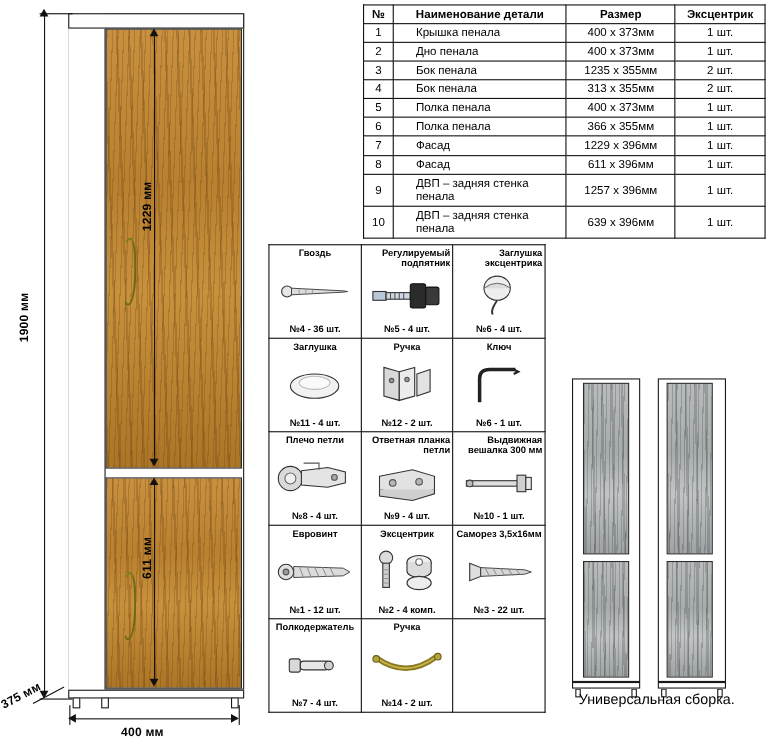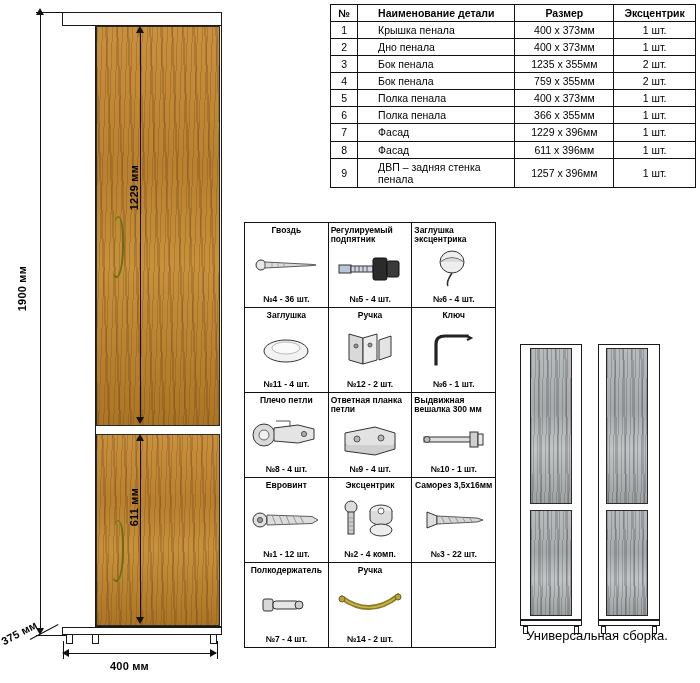--- a/index.html
+++ b/index.html
@@ -92,21 +92,21 @@
   table.parts td.qty{text-align:center;width:78px;}
 
   
   #hardware{left:244px;top:222px;width:252px;}
   table.hw{border-collapse:collapse;width:252px;}
   table.hw td{
     border:1px solid #111;width:84px;height:84px;vertical-align:top;
     padding:0;
   }
   .hwcell{display:flex;flex-direction:column;align-items:center;justify-content:space-between;height:84px;box-sizing:border-box;padding:3px 2px;}
-  .hw-title{font-size:8.5px;font-weight:bold;text-align:left;line-height:1.1;}
+  .hw-title{font-size:8.5px;font-weight:bold;text-align:right;line-height:1.1;}
   .hw-art{flex:1;display:flex;align-items:center;justify-content:center;width:100%;}
   .hw-qty{font-size:8.5px;font-weight:bold;text-align:center;}
   td.empty{border:none;}
 
   
   #right-view{left:500px;top:330px;width:200px;height:330px;}
   .panel-white{position:absolute;background:#fff;border:1.5px solid #1a1a1a;box-sizing:border-box;}
   .stone{
     background:
       repeating-linear-gradient(91deg,
@@ -196,21 +196,21 @@
         </tr>
       <tr>
           <td class="num">3</td>
           <td class="name">Бок пенала</td>
           <td class="size">1235 x 355мм</td>
           <td class="qty">2 шт.</td>
         </tr>
       <tr>
           <td class="num">4</td>
           <td class="name">Бок пенала</td>
-          <td class="size">759 x 355мм</td>
+          <td class="size">313 x 355мм</td>
           <td class="qty">2 шт.</td>
         </tr>
       <tr>
           <td class="num">5</td>
           <td class="name">Полка пенала</td>
           <td class="size">400 x 373мм</td>
           <td class="qty">1 шт.</td>
         </tr>
       <tr>
           <td class="num">6</td>
@@ -227,20 +227,26 @@
       <tr>
           <td class="num">8</td>
           <td class="name">Фасад</td>
           <td class="size">611 x 396мм</td>
           <td class="qty">1 шт.</td>
         </tr>
       <tr>
           <td class="num">9</td>
           <td class="name">ДВП – задняя стенка пенала</td>
           <td class="size">1257 x 396мм</td>
+          <td class="qty">1 шт.</td>
+        </tr>
+      <tr>
+          <td class="num">10</td>
+          <td class="name">ДВП – задняя стенка пенала</td>
+          <td class="size">639 x 396мм</td>
           <td class="qty">1 шт.</td>
         </tr>
     </tbody>
   </table>
 </div>
 
 <div class="abs" id="hardware">
   <table class="hw">
     <tbody>
         <tr>

